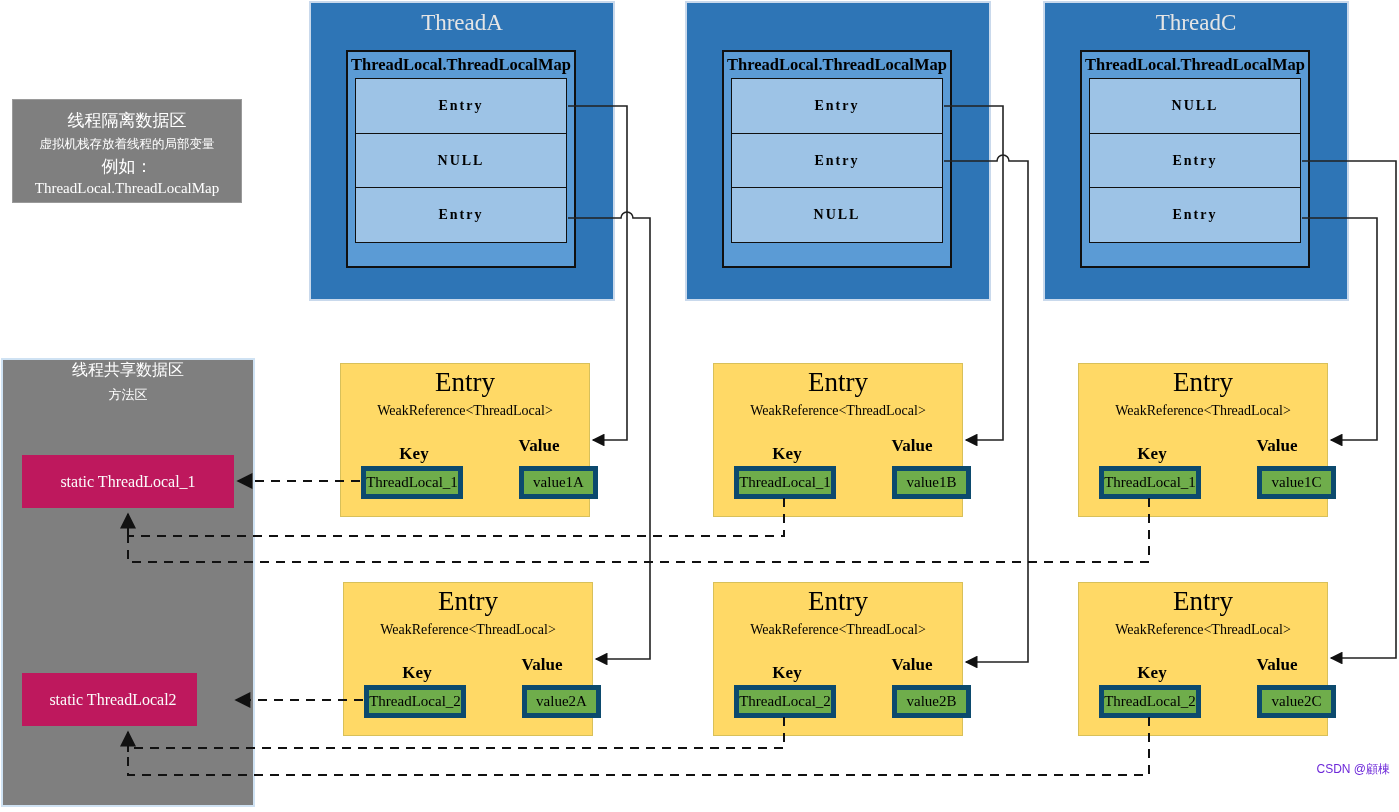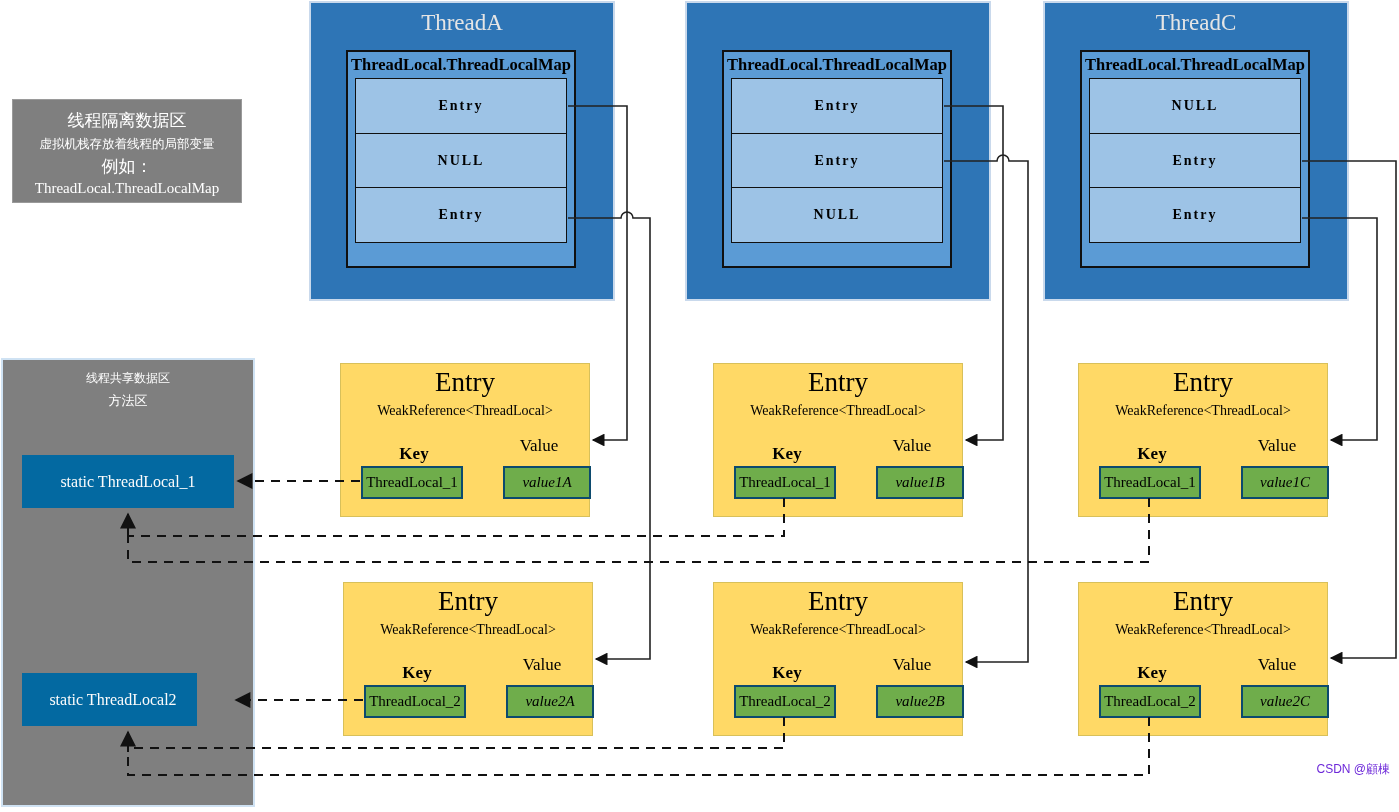--- a/index.html
+++ b/index.html
@@ -22,38 +22,38 @@
           font-family:"Liberation Serif",serif;font-weight:bold;font-size:14px;letter-spacing:2px;}
   .slot:first-child{margin-top:0;}
   
   .entry{position:absolute;width:250px;height:154px;background:#FFD966;
           border:1px solid #d8c05a;box-sizing:border-box;}
   .entry-title{text-align:center;font-family:"Liberation Serif",serif;font-size:27px;margin-top:3px;}
   .entry-ref{text-align:center;font-family:"Liberation Serif",serif;font-size:14px;margin-top:5px;}
   .key-label{position:absolute;left:28px;top:80px;width:90px;text-align:center;
           font-family:"Liberation Serif",serif;font-weight:bold;font-size:17px;}
   .value-label{position:absolute;left:156px;top:72px;width:84px;text-align:center;
-          font-family:"Liberation Serif",serif;font-weight:normal;font-size:17px;}
-  .chip{position:absolute;top:102px;height:33px;background:#6FAD4B;border:2px solid #0c4a6e;
+          font-family:"Liberation Serif",serif;font-weight:bold;font-size:17px;}
+  .chip{position:absolute;top:102px;height:33px;background:#6FAD4B;border:5px solid #0c4a6e;
           box-sizing:border-box;display:flex;align-items:center;justify-content:center;
           font-family:"Liberation Serif",serif;font-size:15px;color:#000;}
   .chip.key{left:20px;width:102px;}
-  .chip.value{left:162px;width:88px;font-style:italic;}
+  .chip.value{left:178px;width:79px;}
   
   .isolated{position:absolute;left:12px;top:99px;width:230px;height:104px;background:#7F7F7F;
           border:1px solid #9a9a9a;box-sizing:border-box;color:#fff;text-align:center;}
   .iso-l1{font-size:17px;margin-top:9px;}
   .iso-l2{font-size:12.5px;margin-top:4px;}
   .iso-l3{font-size:17px;margin-top:2px;}
   .iso-l4{font-family:"Liberation Serif",serif;font-size:15px;margin-top:2px;}
   .shared{position:absolute;left:3px;top:360px;width:250px;height:445px;background:#7F7F7F;
           box-shadow:0 0 0 2px #cfe2f3;color:#fff;}
-  .shared-title{text-align:center;font-size:12px;margin-top:10px;}
+  .shared-title{text-align:center;font-size:16px;}
   .shared-sub{text-align:center;font-size:13px;margin-top:5px;}
-  .static-box{position:absolute;background:#0369a1;color:#fbfbfb;display:flex;align-items:center;
+  .static-box{position:absolute;background:#be185d;color:#fbfbfb;display:flex;align-items:center;
           justify-content:center;font-family:"Liberation Serif",serif;font-size:16px;}
   .static-1{left:19px;top:95px;width:212px;height:53px;}
   .static-2{left:19px;top:313px;width:168px;height:53px;padding-left:7px;}
   
   #connectors{position:absolute;left:0;top:0;width:1399px;height:812px;pointer-events:none;}
   .watermark{position:absolute;left:1240px;top:761px;width:150px;text-align:right;
           color:#6d28d9;font-size:12px;}
 </style>
 </head>
 <body>

